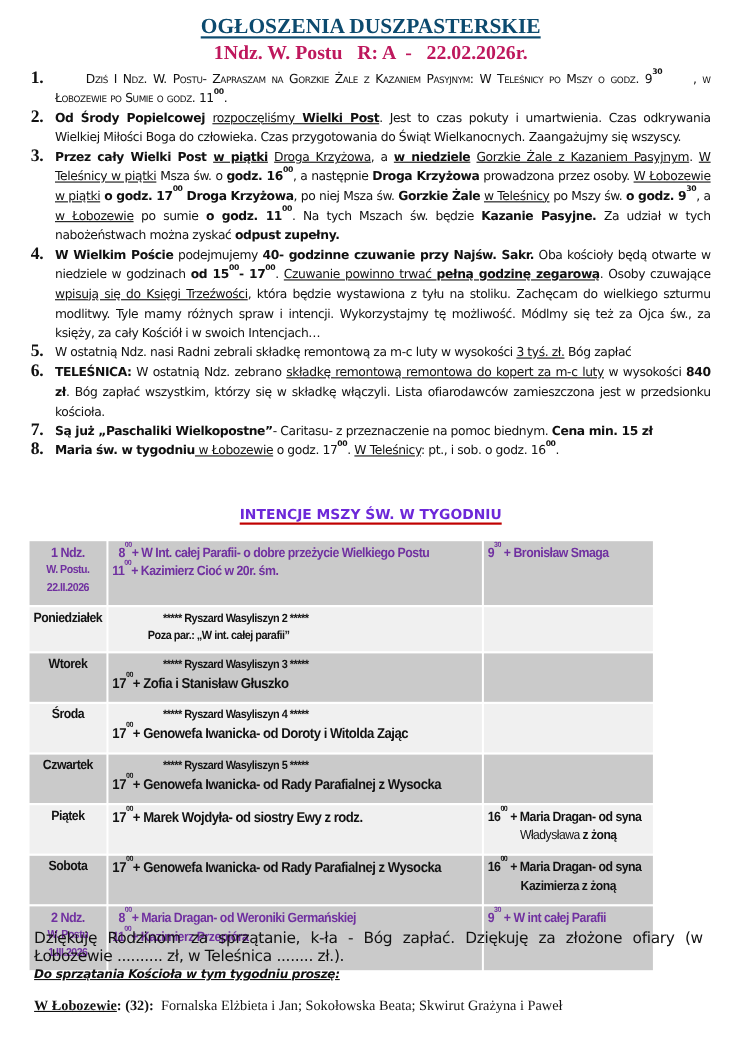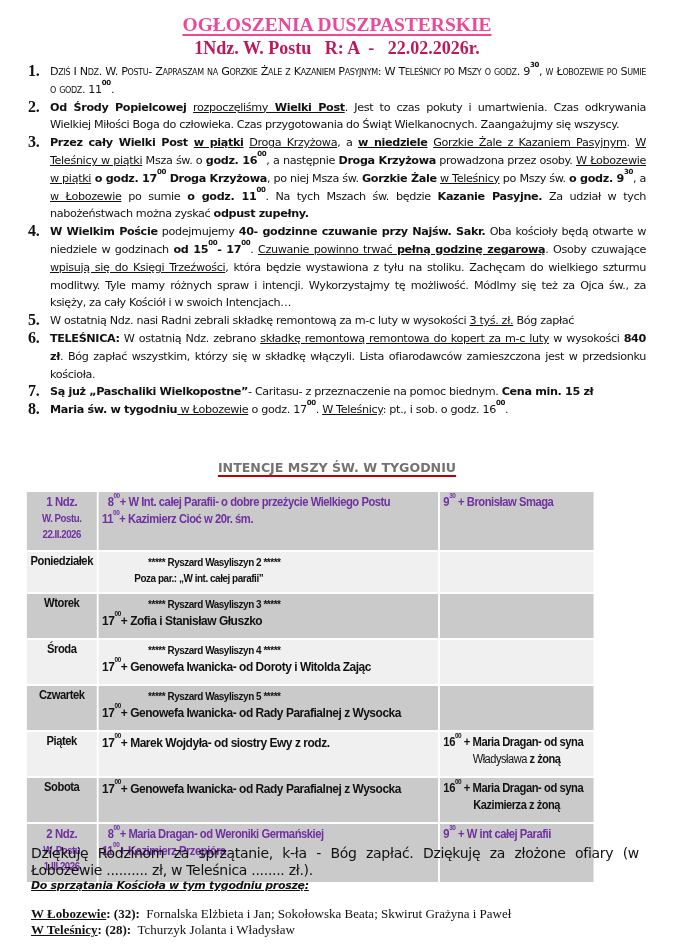--- a/index.html
+++ b/index.html
@@ -1,28 +1,28 @@
 <!DOCTYPE html>
 <html><head>
 <meta charset="utf-8">
 <style>
   html, body { margin:0; padding:0; background:#ffffff; }
   body { width:674px; height:952px; overflow:hidden; position:relative; font-family:"Liberation Sans", sans-serif; color:#111; }
   .page { position:absolute; left:0; top:0; width:674px; height:952px; }
-  .title { position:absolute; left:0; width:674px; top:14px; text-align:center; font-family:"Liberation Serif", serif; font-weight:bold; font-size:19.5px; color:#ec4899; }
+  .title { position:absolute; left:0; width:674px; top:14px; text-align:center; font-family:"Liberation Serif", serif; font-weight:bold; font-size:19.5px; color:#0c4a6e; }
   .title span { text-decoration:underline; text-decoration-thickness:2px; text-underline-offset:3px; }
   .subtitle { position:absolute; left:0; width:674px; top:38px; text-align:center; font-family:"Liberation Serif", serif; font-weight:bold; font-size:18px; color:#be185d; white-space:pre; }
   ol.ann { position:absolute; left:28px; top:63px; width:618px; margin:0; padding:0; list-style:none; font-family:"DejaVu Sans", sans-serif; font-size:11.2px; line-height:17.8px; letter-spacing:-0.35px; }
   ol.ann li { position:relative; padding-left:22px; text-align:justify; }
   ol.ann li .num { position:absolute; left:0; top:-1px; font-family:"Liberation Serif", serif; font-weight:bold; font-size:16px; }
-  .sc { font-variant:small-caps; }
+  .sc { font-variant:small-caps;margin-left:28px; }
   .u { text-decoration:underline; }
   b { font-weight:bold; }
   sup { font-size:7px; vertical-align:top; line-height:0; position:relative; top:2px; font-weight:bold; }
-  .h2 { position:absolute; left:0; width:674px; top:460px; text-align:center; font-family:"DejaVu Sans", sans-serif; font-weight:bold; font-size:12.6px; color:#737373; }
+  .h2 { position:absolute; left:0; width:674px; top:460px; text-align:center; font-family:"DejaVu Sans", sans-serif; font-weight:bold; font-size:12.6px; color:#6d28d9; }
   .h2 span { text-decoration:underline; text-decoration-color:#c00000; text-decoration-thickness:2px; text-underline-offset:3px; }
   table.int { position:absolute; left:25px; top:490px; width:620px; border-collapse:separate; border-spacing:2px; font-family:"Liberation Sans", sans-serif; font-weight:bold; font-size:12.2px; letter-spacing:-0.5px; transform:scaleX(0.92); transform-origin:left top; }
   table.int td { vertical-align:top; padding:2px 4px; }
   table.int tr.dark td { background:#cacaca; }
   table.int tr.light td { background:#f0f0f0; }
   td.day { width:62px; text-align:center; }
   td.mid { width:368px; }
   td.right { width:162px; }
   .purple { color:#7030a0; }
   .dsmall { font-size:10.5px; line-height:16px; }
@@ -173,17 +173,14 @@
     </tr>
   </tbody>
     </table>
 
   <div class="thanks">Dziękuję Rodzinom za sprzątanie, k-ła - Bóg zapłać. Dziękuję za złożone ofiary (w Łobozewie .......... zł, w Teleśnica ........ zł.).</div>
   <div class="askline">Do sprzątania Kościoła w tym tygodniu  proszę:</div>
 
   <div class="clean" style="top:906px">
     <span class="lbl">W Łobozewie</span><b>:</b> <span class="cnt">(32):</span>&nbsp; <span>Fornalska Elżbieta i Jan; Sokołowska Beata; Skwirut Grażyna i Paweł</span>
   </div>
-  <div class="clean" style="top:922px">
-    <span class="lbl">W Teleśnicy</span><b>:</b> <span class="cnt">(28):</span>&nbsp; <span>Tchurzyk Jolanta i Władysław</span>
-  </div>
 
 </div>
 
 </body></html>

